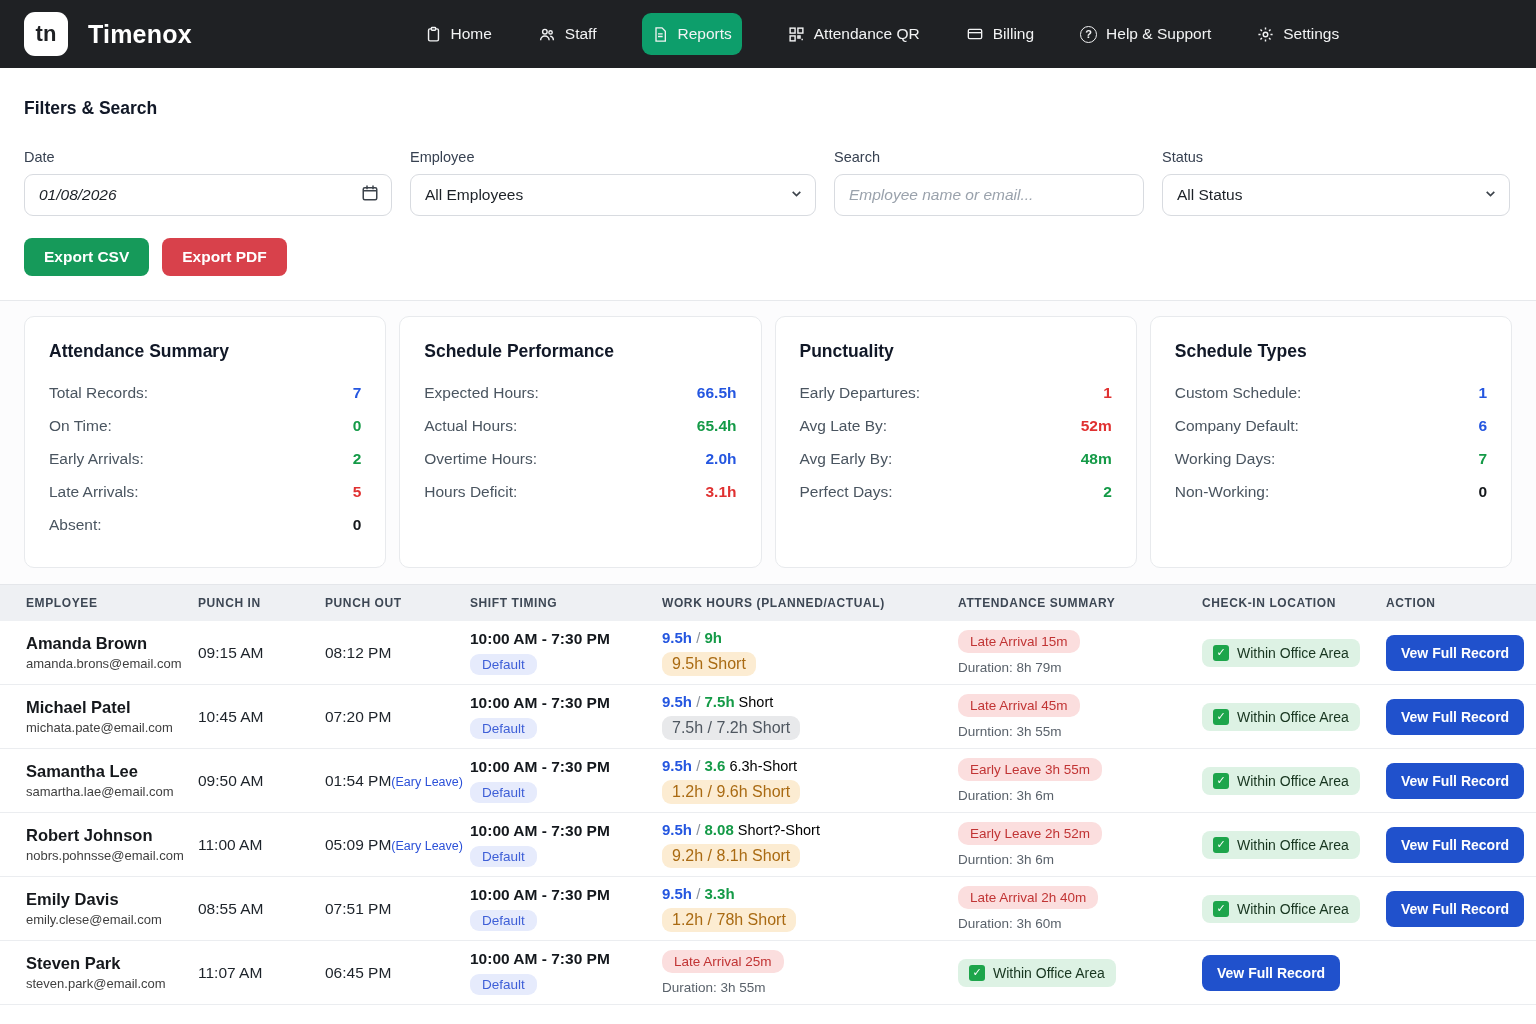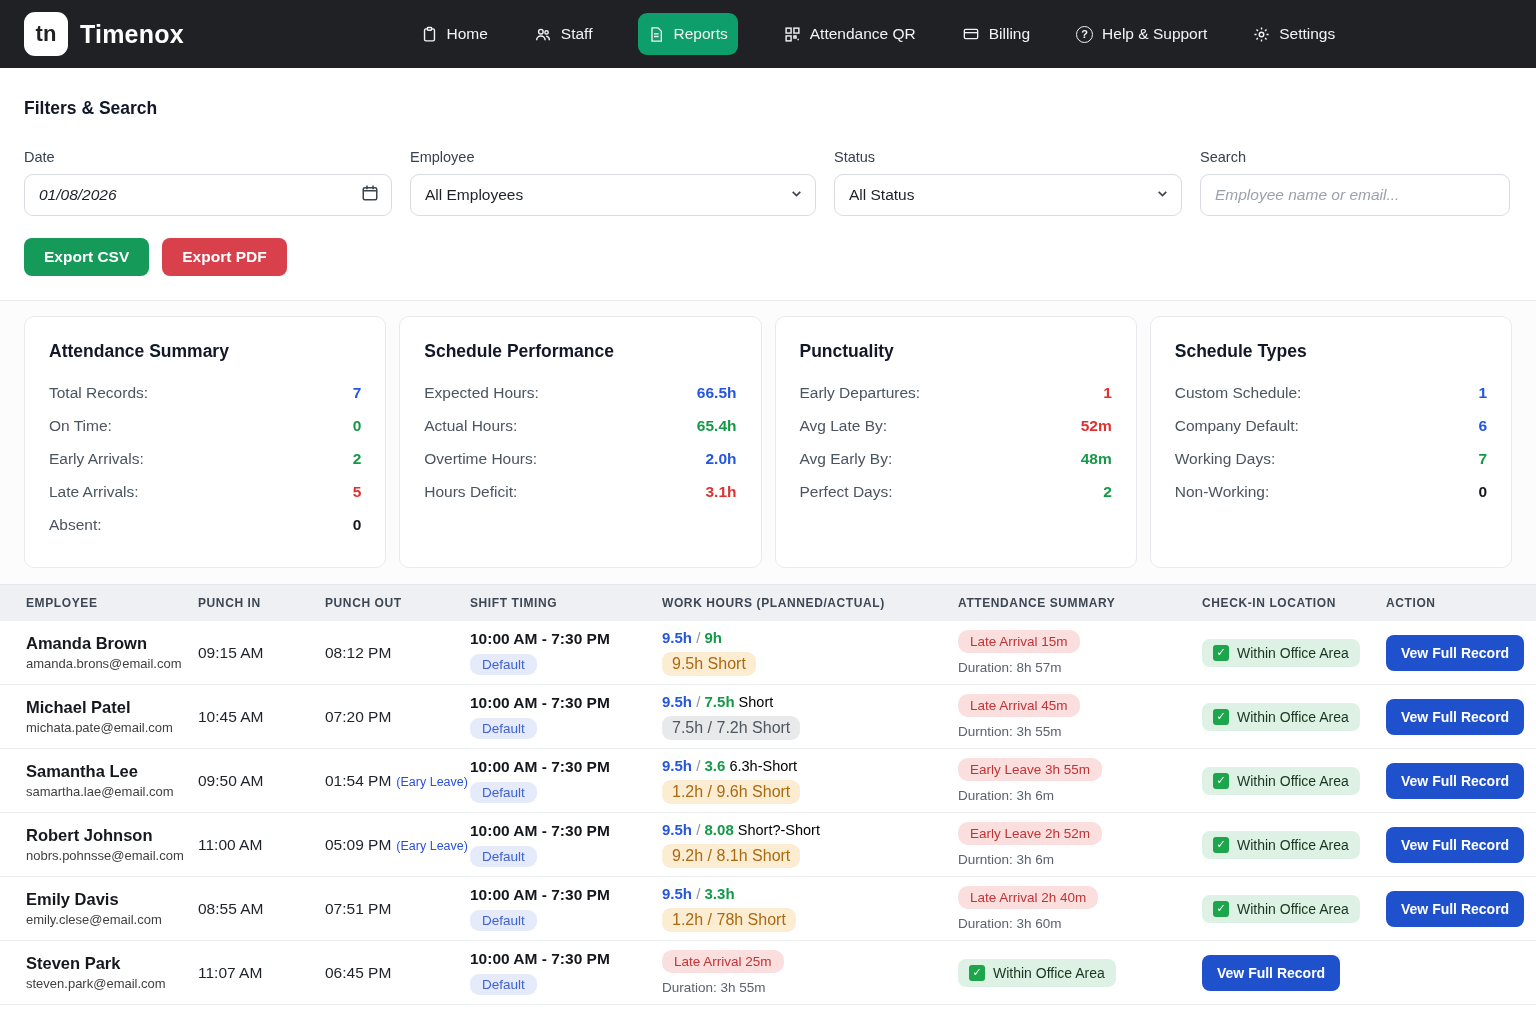--- a/index.html
+++ b/index.html
@@ -1,21 +1,21 @@
 <!DOCTYPE html>
 <html><head>
 <meta charset="utf-8">
 <style>
   * { margin:0; padding:0; box-sizing:border-box; }
   html,body { width:1536px; height:1024px; overflow:hidden; background:#fff;
     font-family:"Liberation Sans","DejaVu Sans",sans-serif; color:#15181c; }
 
   
   .nav { height:68px; background:#1f2124; display:flex; align-items:center; padding:0 24px; }
-  .brand { display:flex; align-items:center; gap:12px; }
+  .brand { display:flex; align-items:center; gap:20px; }
   .brand-logo { width:44px; height:44px; background:#fff; border-radius:11px; display:flex;
     align-items:center; justify-content:center; font-weight:bold; font-size:22px; color:#1f2124; }
   .brand-name { color:#fff; font-size:25px; font-weight:bold; letter-spacing:.2px; }
   .nav-items { flex:1; display:flex; align-items:center; justify-content:center; gap:46px; margin-left:60px; }
   .nav-item { display:flex; align-items:center; gap:9px; color:#f2f3f4; font-size:15.5px;
     cursor:pointer; white-space:nowrap; }
   .nav-item svg { display:block; }
   .nav-item.active { background:#0d9e6b; padding:12px 10px; border-radius:9px; }
   .q-icon { width:17px; height:17px; border:1.5px solid #f2f3f4; border-radius:50%; font-size:11px;
     display:flex; align-items:center; justify-content:center; font-weight:bold; }
@@ -52,21 +52,21 @@
   .tgrid { display:grid; grid-template-columns:172px 127px 145px 192px 296px 244px 184px 1fr;
     align-items:center; padding:0 24px; }
   .thead { background:#eef0f3; border-top:1px solid #e4e6ea; }
   .thead .th { font-size:12px; font-weight:bold; letter-spacing:.05em; color:#3d4754;
     text-transform:uppercase; padding:11px 4px 11px 2px; white-space:nowrap; }
   .trow { border-bottom:1px solid #ebedf0; height:64px; background:#fff; }
   .cell { padding-left:2px; }
   .emp-name { font-size:16.5px; font-weight:bold; color:#15181c; }
   .emp-email { font-size:13px; color:#404040; margin-top:3px; }
   .ptime { font-size:15.5px; color:#1d232a; }
-  .ptag { font-size:12.5px; color:#2b50d8; margin-left:5px; white-space:nowrap; }
+  .ptag { font-size:12.5px; color:#2b50d8; white-space:nowrap; }
   .shift-time { font-size:15.5px; font-weight:bold; color:#14181d; }
   .pill { display:inline-block; border-radius:9px; font-size:13.5px; padding:3px 12px; }
   .pill-default { background:#e6ebfc; color:#3e5fd7; margin-top:6px; }
   .wh-line { font-size:15px; }
   .wh-planned { color:#2456e0; font-weight:bold; }
   .wh-sep { color:#8a929c; }
   .wh-actual { color:#149a47; font-weight:bold; }
   .wh-suffix { color:#000000; font-size:14.5px; }
   .wbadge { display:inline-block; border-radius:9px; font-size:16px; padding:3px 10px; margin-top:6px; }
   [data-variant="orange"]{ background:#fcecd2; color:#a96a12; }
@@ -171,32 +171,32 @@
     <div class="ffield">
       <label>Employee</label>
       <div class="fbox w-emp">
         <span>All Employees</span>
         <span class="right-ic"><svg width="13" height="13" viewBox="0 0 24 24" fill="none" stroke="currentColor" stroke-width="3">
               <path d="M5 9l7 7 7-7"></path>
             </svg></span>
       </div>
     </div>
     <div class="ffield">
+      <label>Search</label>
+      <div class="fbox w-search">
+        <input type="text" placeholder="Employee name or email..." style="">
+      </div>
+    </div>
+    <div class="ffield">
       <label>Status</label>
       <div class="fbox w-status">
         <span>All Status</span>
         <span class="right-ic"><svg width="13" height="13" viewBox="0 0 24 24" fill="none" stroke="currentColor" stroke-width="3">
               <path d="M5 9l7 7 7-7"></path>
             </svg></span>
-      </div>
-    </div>
-    <div class="ffield">
-      <label>Search</label>
-      <div class="fbox w-search">
-        <input type="text" placeholder="Employee name or email..." style="">
       </div>
     </div>
   </div>
   <div class="btn-row">
     <button class="btn btn-csv">Export CSV</button>
     <button class="btn btn-pdf">Export PDF</button>
   </div>
 </div>
 
 <div class="cards">
@@ -295,21 +295,21 @@
 
 <div class="tgrid trow">
   <div class="cell">
       <div class="emp-name">Amanda Brown</div>
       <div class="emp-email">amanda.brons@email.com</div>
     </div>
   <div class="cell ptime">09:15 AM</div>
   <div class="cell"><span class="ptime">08:12 PM</span><span class="ptag"></span></div>
   <div class="cell"><div class="shift-time">10:00 AM - 7:30 PM</div><span class="pill pill-default">Default</span></div>
   <div class="cell"><div class="wh-line"><span class="wh-planned">9.5h</span><span class="wh-sep"> / </span><span class="wh-actual">9h</span><span class="wh-suffix"></span></div><span class="wbadge" data-variant="orange">9.5h Short</span></div>
-  <div class="cell"><span class="att-pill">Late Arrival 15m</span><div class="duration">Duration: 8h 57m</div></div>
+  <div class="cell"><span class="att-pill">Late Arrival 15m</span><div class="duration">Duration: 8h 79m</div></div>
   <div class="cell"><span class="loc-pill">
         <span class="chk">✓</span>
         <span>Within Office Area</span>
       </span></div>
   <div class="cell"><button class="act-btn">Vew Full Record</button></div>
 </div>
 
 <div class="tgrid trow">
   <div class="cell">
       <div class="emp-name">Michael Patel</div>

